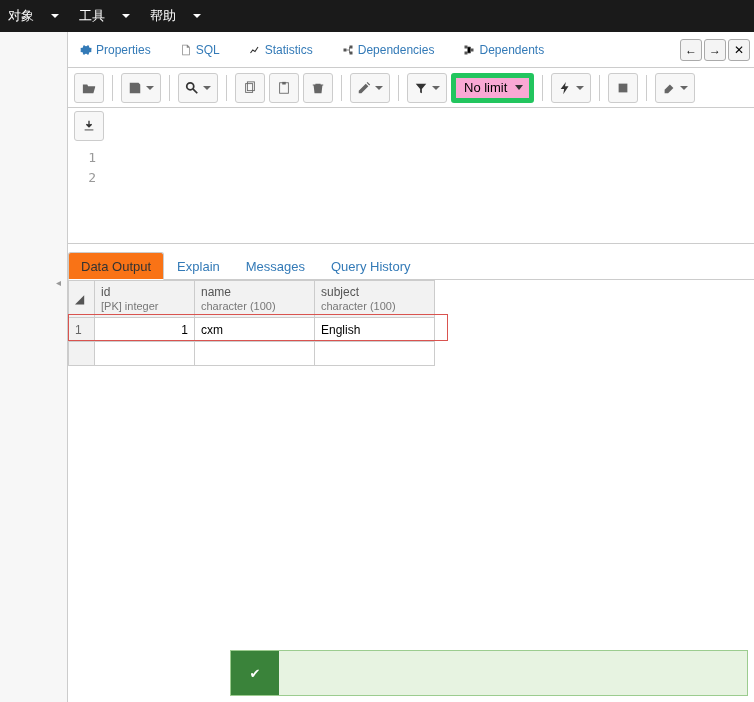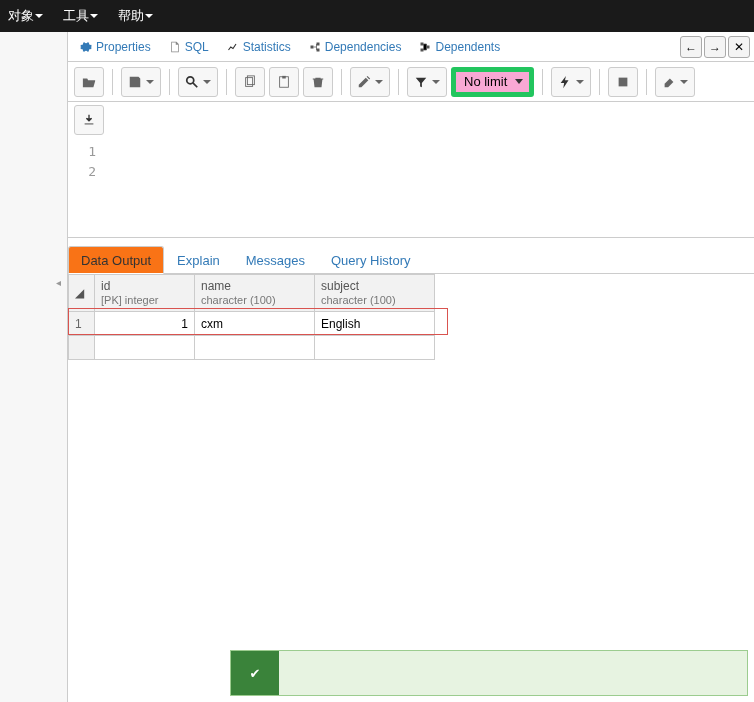--- a/index.html
+++ b/index.html
@@ -1,23 +1,23 @@
 <!DOCTYPE html>
 <html><head>
 <meta charset="utf-8">
 <style>
   * { box-sizing: border-box; margin: 0; padding: 0; }
   body { font-family: "Helvetica Neue", Arial, sans-serif; font-size: 13px; background: #fff; width: 754px; height: 702px; overflow: hidden; position: relative; }
   .menubar { background: #1a1a1a; color: #fff; height: 32px; display: flex; align-items: center; padding: 0 8px; gap: 20px; }
-  .menubar-item { cursor: pointer; display:flex; align-items:center; gap:1px;}
+  .menubar-item { cursor: pointer; display:flex; align-items:center; gap:17px;}
   .caret-down { width:0;height:0;border-left:4px solid transparent;border-right:4px solid transparent;border-top:4px solid #fff;display:inline-block;}
   .left-rail { position:absolute; left:0; top:32px; bottom:0; width:68px; border-right:1px solid #ccc; background:#f7f7f7;}
   .left-rail .corner { position:absolute; left:56px; top:245px; color:#999; font-size:10px;}
   .main { position:absolute; left:68px; right:0; top:32px; bottom:0; display:flex; flex-direction:column; }
-  .tabbar { display:flex; align-items:center; height:30px; border-bottom:1px solid #ccc; padding:0 4px; gap:2px; position:relative;}
+  .tabbar { display:flex; align-items:center; height:36px; border-bottom:1px solid #ccc; padding:0 4px; gap:13px; position:relative;}
   .tab { display:flex; align-items:center; gap:4px; padding:0 8px; height:26px; color:#337ab7; cursor:pointer; font-size:12px; white-space:nowrap;}
   .tab svg, .tab .ico { width:12px; height:12px; }
   .nav-btns { display:flex; gap:2px; margin-left:auto;}
   .sqbtn { width:22px; height:22px; border:1px solid #aaa; border-radius:3px; background:#f4f4f4; display:flex; align-items:center; justify-content:center; cursor:pointer; font-size:12px;}
   .toolbar { display:flex; align-items:center; height:40px; border-bottom:1px solid #ccc; padding:0 6px; gap:4px; flex-wrap:nowrap;}
   .tbtn { min-width:30px; height:30px; border:1px solid #ccc; border-radius:3px; background:#f7f7f7; display:flex; align-items:center; justify-content:center; cursor:pointer; color:#555; padding:0 6px; font-size:13px;}
   .tbtn.caret::after { content:""; margin-left:4px; width:0;height:0;border-left:4px solid transparent;border-right:4px solid transparent;border-top:4px solid #666;}
   .sep { width:1px; height:26px; background:#ccc; margin:0 4px;}
   .select { height:30px; border:5px solid #22c55e; border-radius:3px; background:#f9a8d4; padding:0 22px 0 8px; display:flex; align-items:center; position:relative; font-size:13px; cursor:pointer;}
   .select::after { content:""; position:absolute; right:6px; width:0;height:0;border-left:4px solid transparent;border-right:4px solid transparent;border-top:5px solid #333;}

